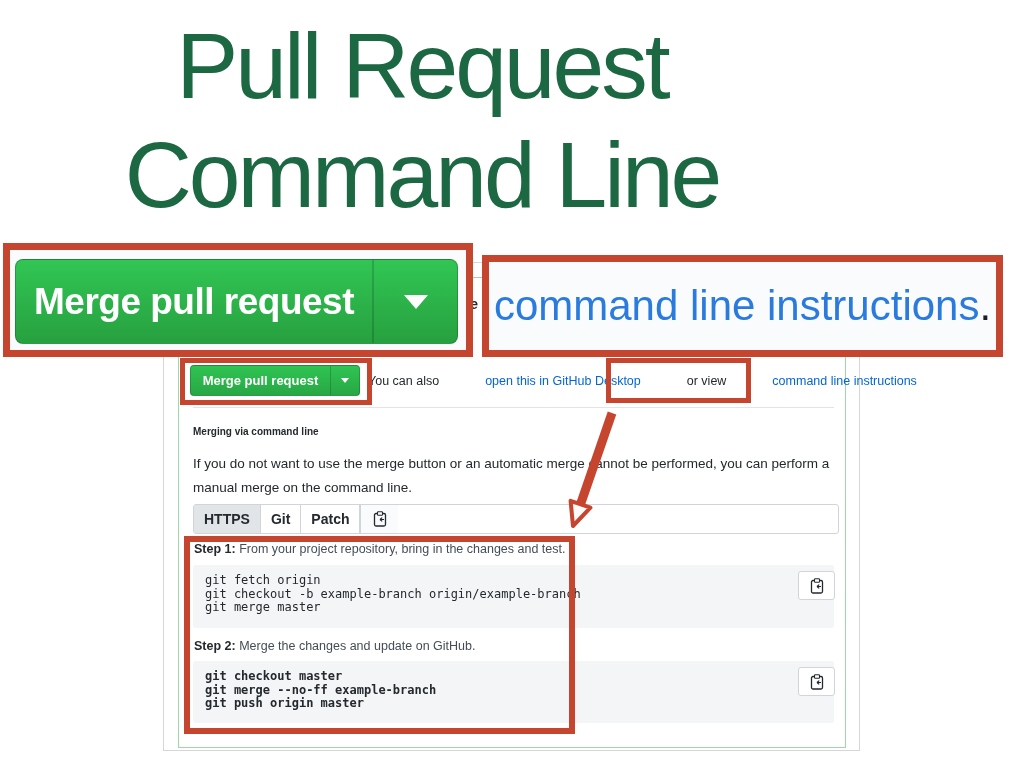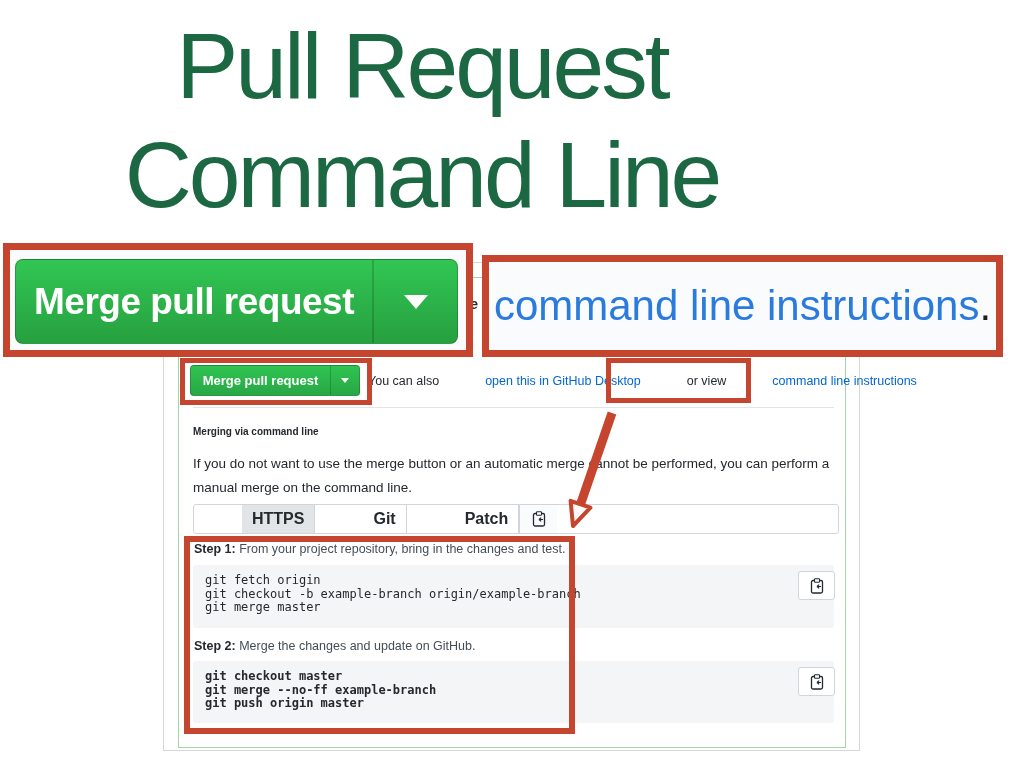--- a/index.html
+++ b/index.html
@@ -36,23 +36,23 @@
   #divider { position:absolute; left:14px; top:129px; width:641px; height:1px; background:#e1e4e8; }
 
   #cli-heading { position:absolute; left:14px; top:148px; font-size:10px; font-weight:bold; color:#24292e; }
   #cli-desc { position:absolute; left:14px; top:174px; width:650px; font-size:13.5px;
               line-height:24px; color:#24292e; }
 
   
   #clone-bar { position:absolute; left:14px; top:226px; width:646px; height:30px;
                border:1px solid #d1d5da; border-radius:3px; display:flex;
                align-items:stretch; background:#fff; }
-  .clone-tab { padding:0 10px; display:flex; align-items:center; font-size:16px;
+  .clone-tab { padding:0 10px; display:flex; align-items:center; font-size:14px;
                font-weight:bold; color:#24292e; border-right:1px solid #d1d5da;
-               background:#fff; cursor:pointer;margin-left:48px; }
+               background:#fff; cursor:pointer; }
   .clone-tab.active { background:#e2e5e8; }
   #clone-url { flex:1; display:flex; align-items:center; padding-left:12px;
                font-family:"DejaVu Sans Mono", monospace; font-size:12px; color:#24292e;
                white-space:nowrap; overflow:hidden; }
   .copy-btn-bar { width:38px; display:flex; align-items:center; justify-content:center;
                   border-left:1px solid #d1d5da; background:#fafbfc; cursor:pointer; }
 
   .step-label { position:absolute; left:15px; font-size:12.5px; color:#444d56; }
   .step-label b { color:#24292e; }
 

